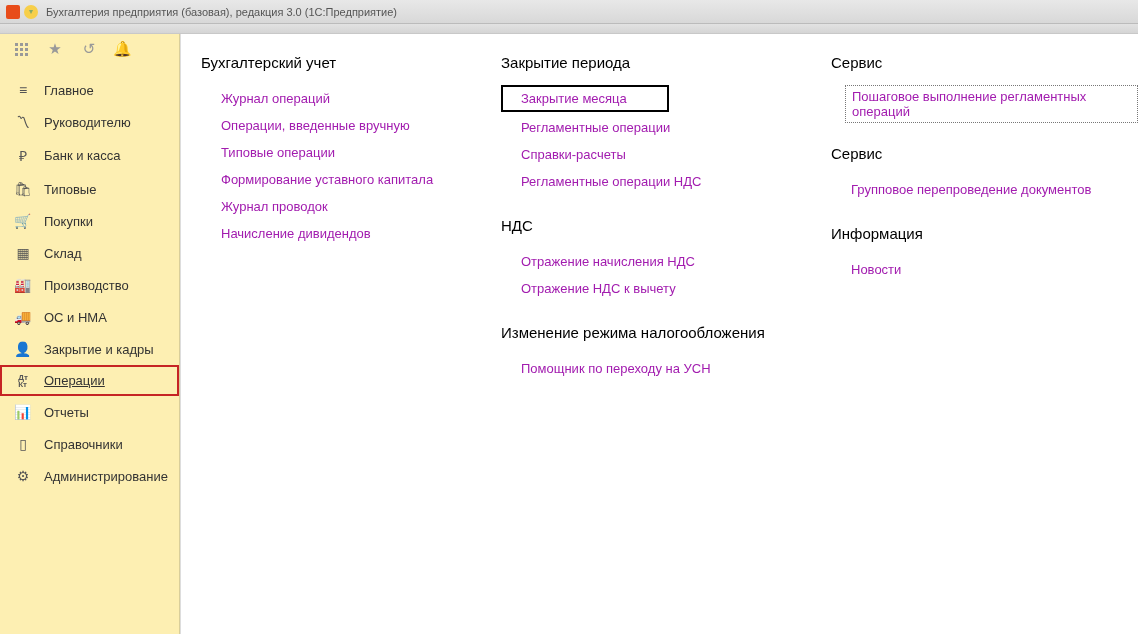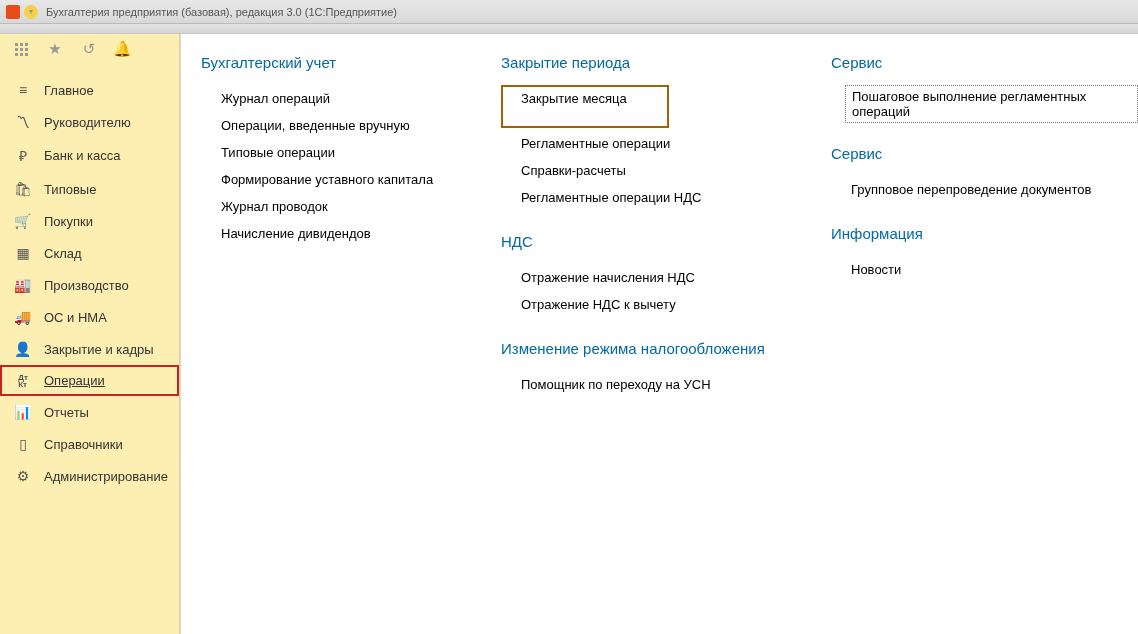--- a/index.html
+++ b/index.html
@@ -93,36 +93,36 @@
     background: #fff;
     padding: 20px 0 0 20px;
     border-left: 1px solid #ddd;
     overflow: hidden;
   }
   .cols { display: flex; gap: 60px; }
   .col { min-width: 240px; }
   .col.c2 { min-width: 270px; }
   .col.c3 { min-width: 300px; }
   .sec-head {
-    color: #0369a1;
+    color: #000000;
     font-size: 15px;
     margin-bottom: 14px;
     margin-top: 0;
   }
   .sec-head.later { margin-top: 22px; }
   .lnk {
     display: block;
-    color: #000000;
+    color: #a21caf;
     padding: 6px 6px 6px 20px;
     cursor: pointer;
     font-size: 13px;
   }
   .lnk.highlight {
-    border: 2px solid #a16207;
-    padding: 4px 40px 20px 18px;
+    border: 2px solid #000000;
+    padding: 4px 40px 4px 18px;
     display:inline-block;
     margin-bottom:2px;
   }
   .lnk.dotted {
     border: 1px dotted #777;
     padding: 3px 6px;
     display:inline-block;
     margin-left: 14px;
   }
   .grid-icon {

